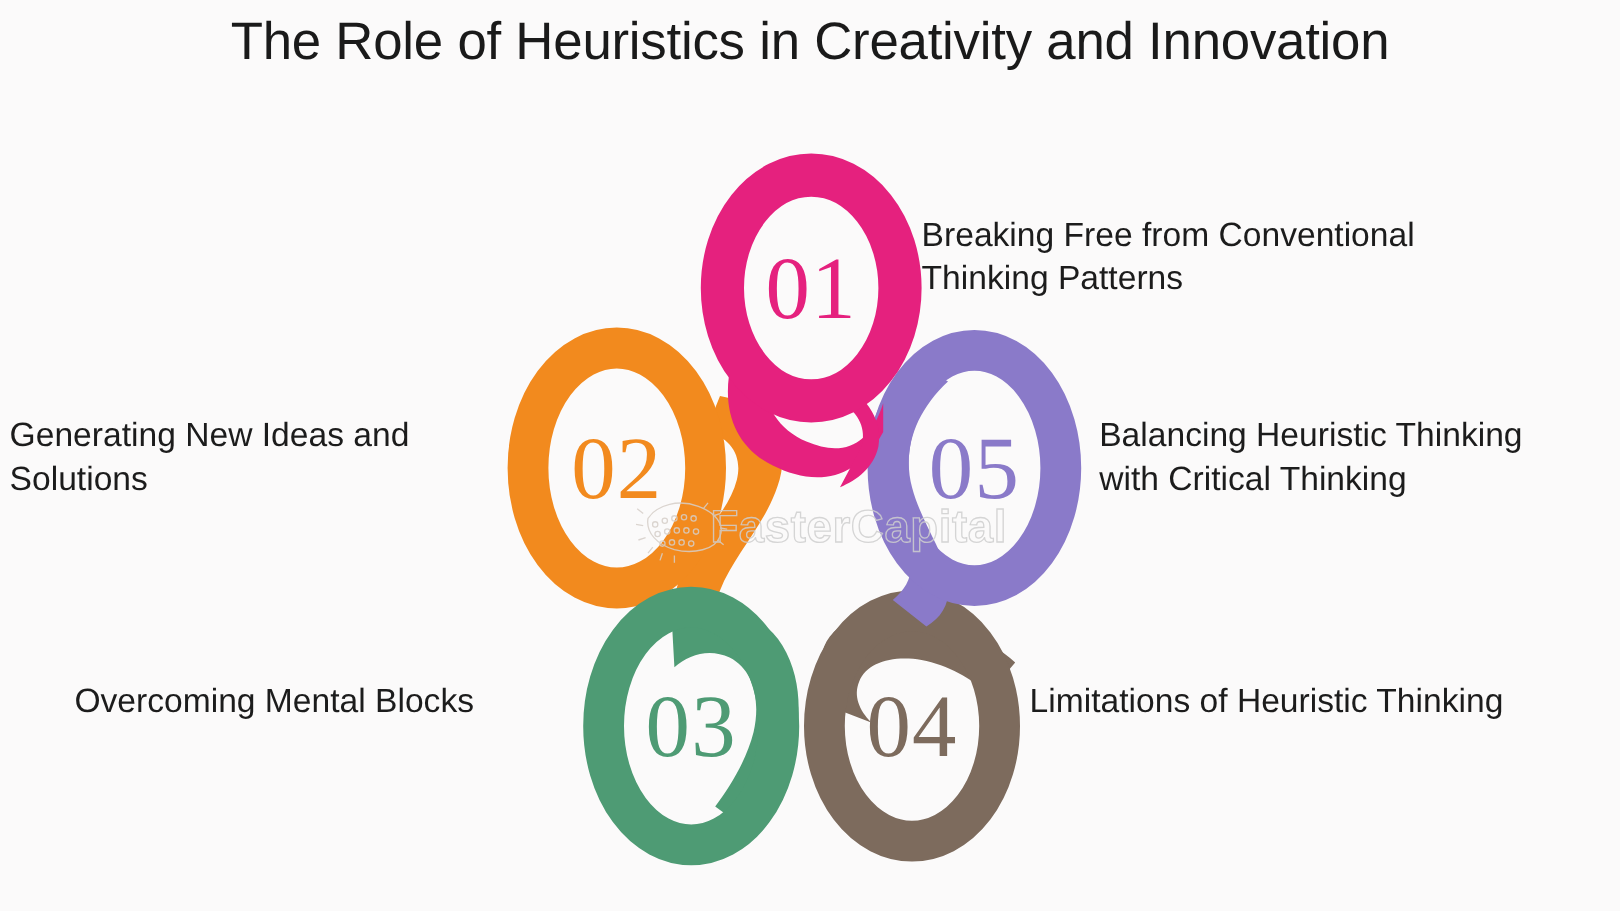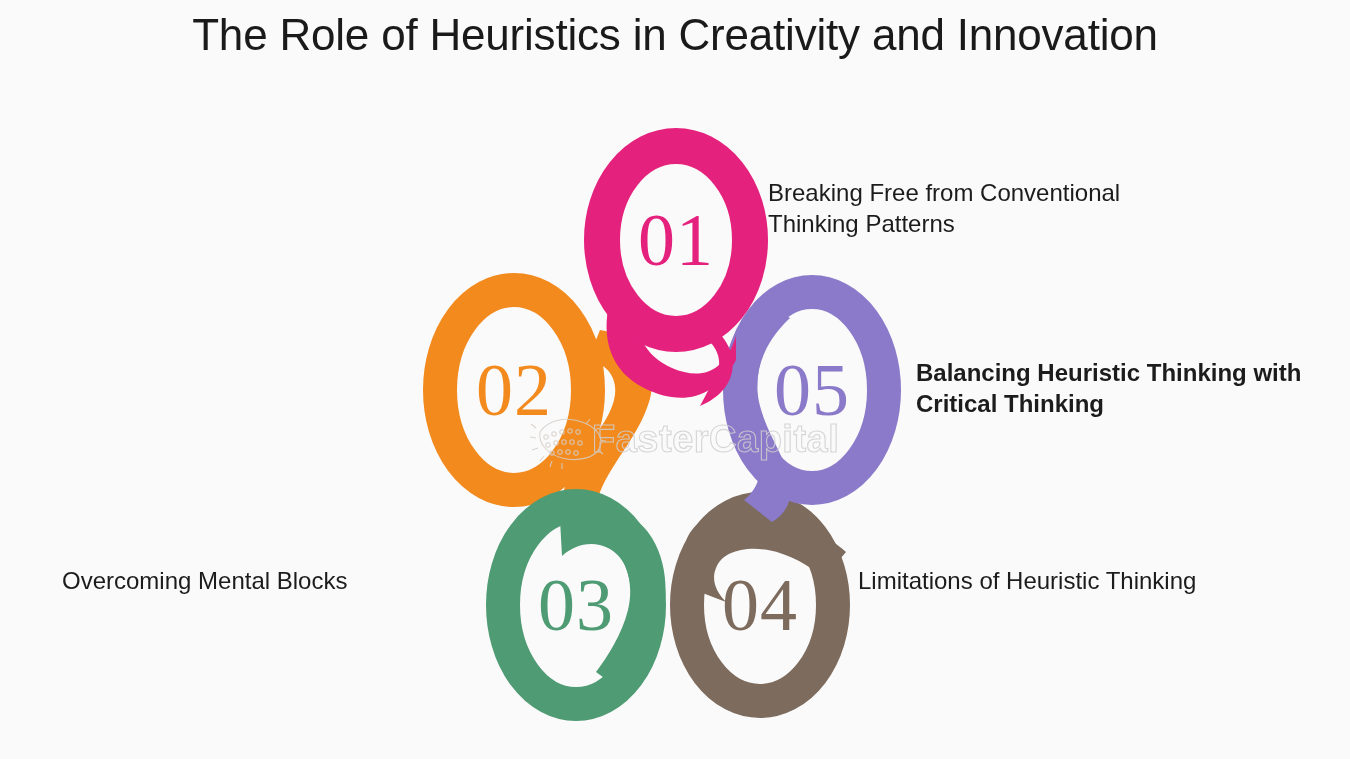--- a/index.html
+++ b/index.html
@@ -42,30 +42,30 @@
   }
   .petal-number {
     font-family: "Liberation Serif", serif;
     font-size: 74px;
     font-weight: 400;
     letter-spacing: 1px;
   }
   .label {
     position: absolute;
     font-family: "Liberation Sans", sans-serif;
-    font-size: 24px;
+    font-size: 28px;
     font-weight: 400;
     line-height: 1.28;
     color: #1c1c1c;
   }
   .label-left {
     text-align: left;
   }
   #label-01 { left: 768px; top: 178px; width: 420px; }
-  #label-05 { left: 916px; top: 358px; width: 410px; font-weight: bold; }
+  #label-05 { left: 916px; top: 345px; width: 410px; }
   #label-02 { left: 8px;   top: 345px; width: 340px; }
   #label-03 { left: 62px;  top: 566px; width: 340px; }
   #label-04 { left: 858px; top: 566px; width: 400px; }
   .wm-text {
     font-family: "Liberation Sans", sans-serif;
     font-size: 38px;
     font-weight: 700;
     letter-spacing: 0.5px;
     fill: none;
     stroke: #cfcfcf;
@@ -177,20 +177,21 @@
                  M 544 456 L 540 461 M 552 461 L 550 467 M 562 463 L 562 469
                  M 586 424 L 590 419 M 594 430 L 600 428 M 600 440 L 606 441
                  M 598 450 L 603 454"></path>
       </g>
       <text class="wm-text" x="592" y="452">FasterCapital</text>
     </g>
   </svg>
 
   <div class="label label-left" id="label-01">Breaking Free from Conventional Thinking Patterns</div>
 
+  <div class="label label-left" id="label-02">Generating New Ideas and Solutions</div>
 
   <div class="label label-left" id="label-04">Limitations of Heuristic Thinking</div>
 
   <div class="label label-left" id="label-03">Overcoming Mental Blocks</div>
 
   <div class="label label-left" id="label-05">Balancing Heuristic Thinking with Critical Thinking</div>
 
 </div>
 
 </body></html>

